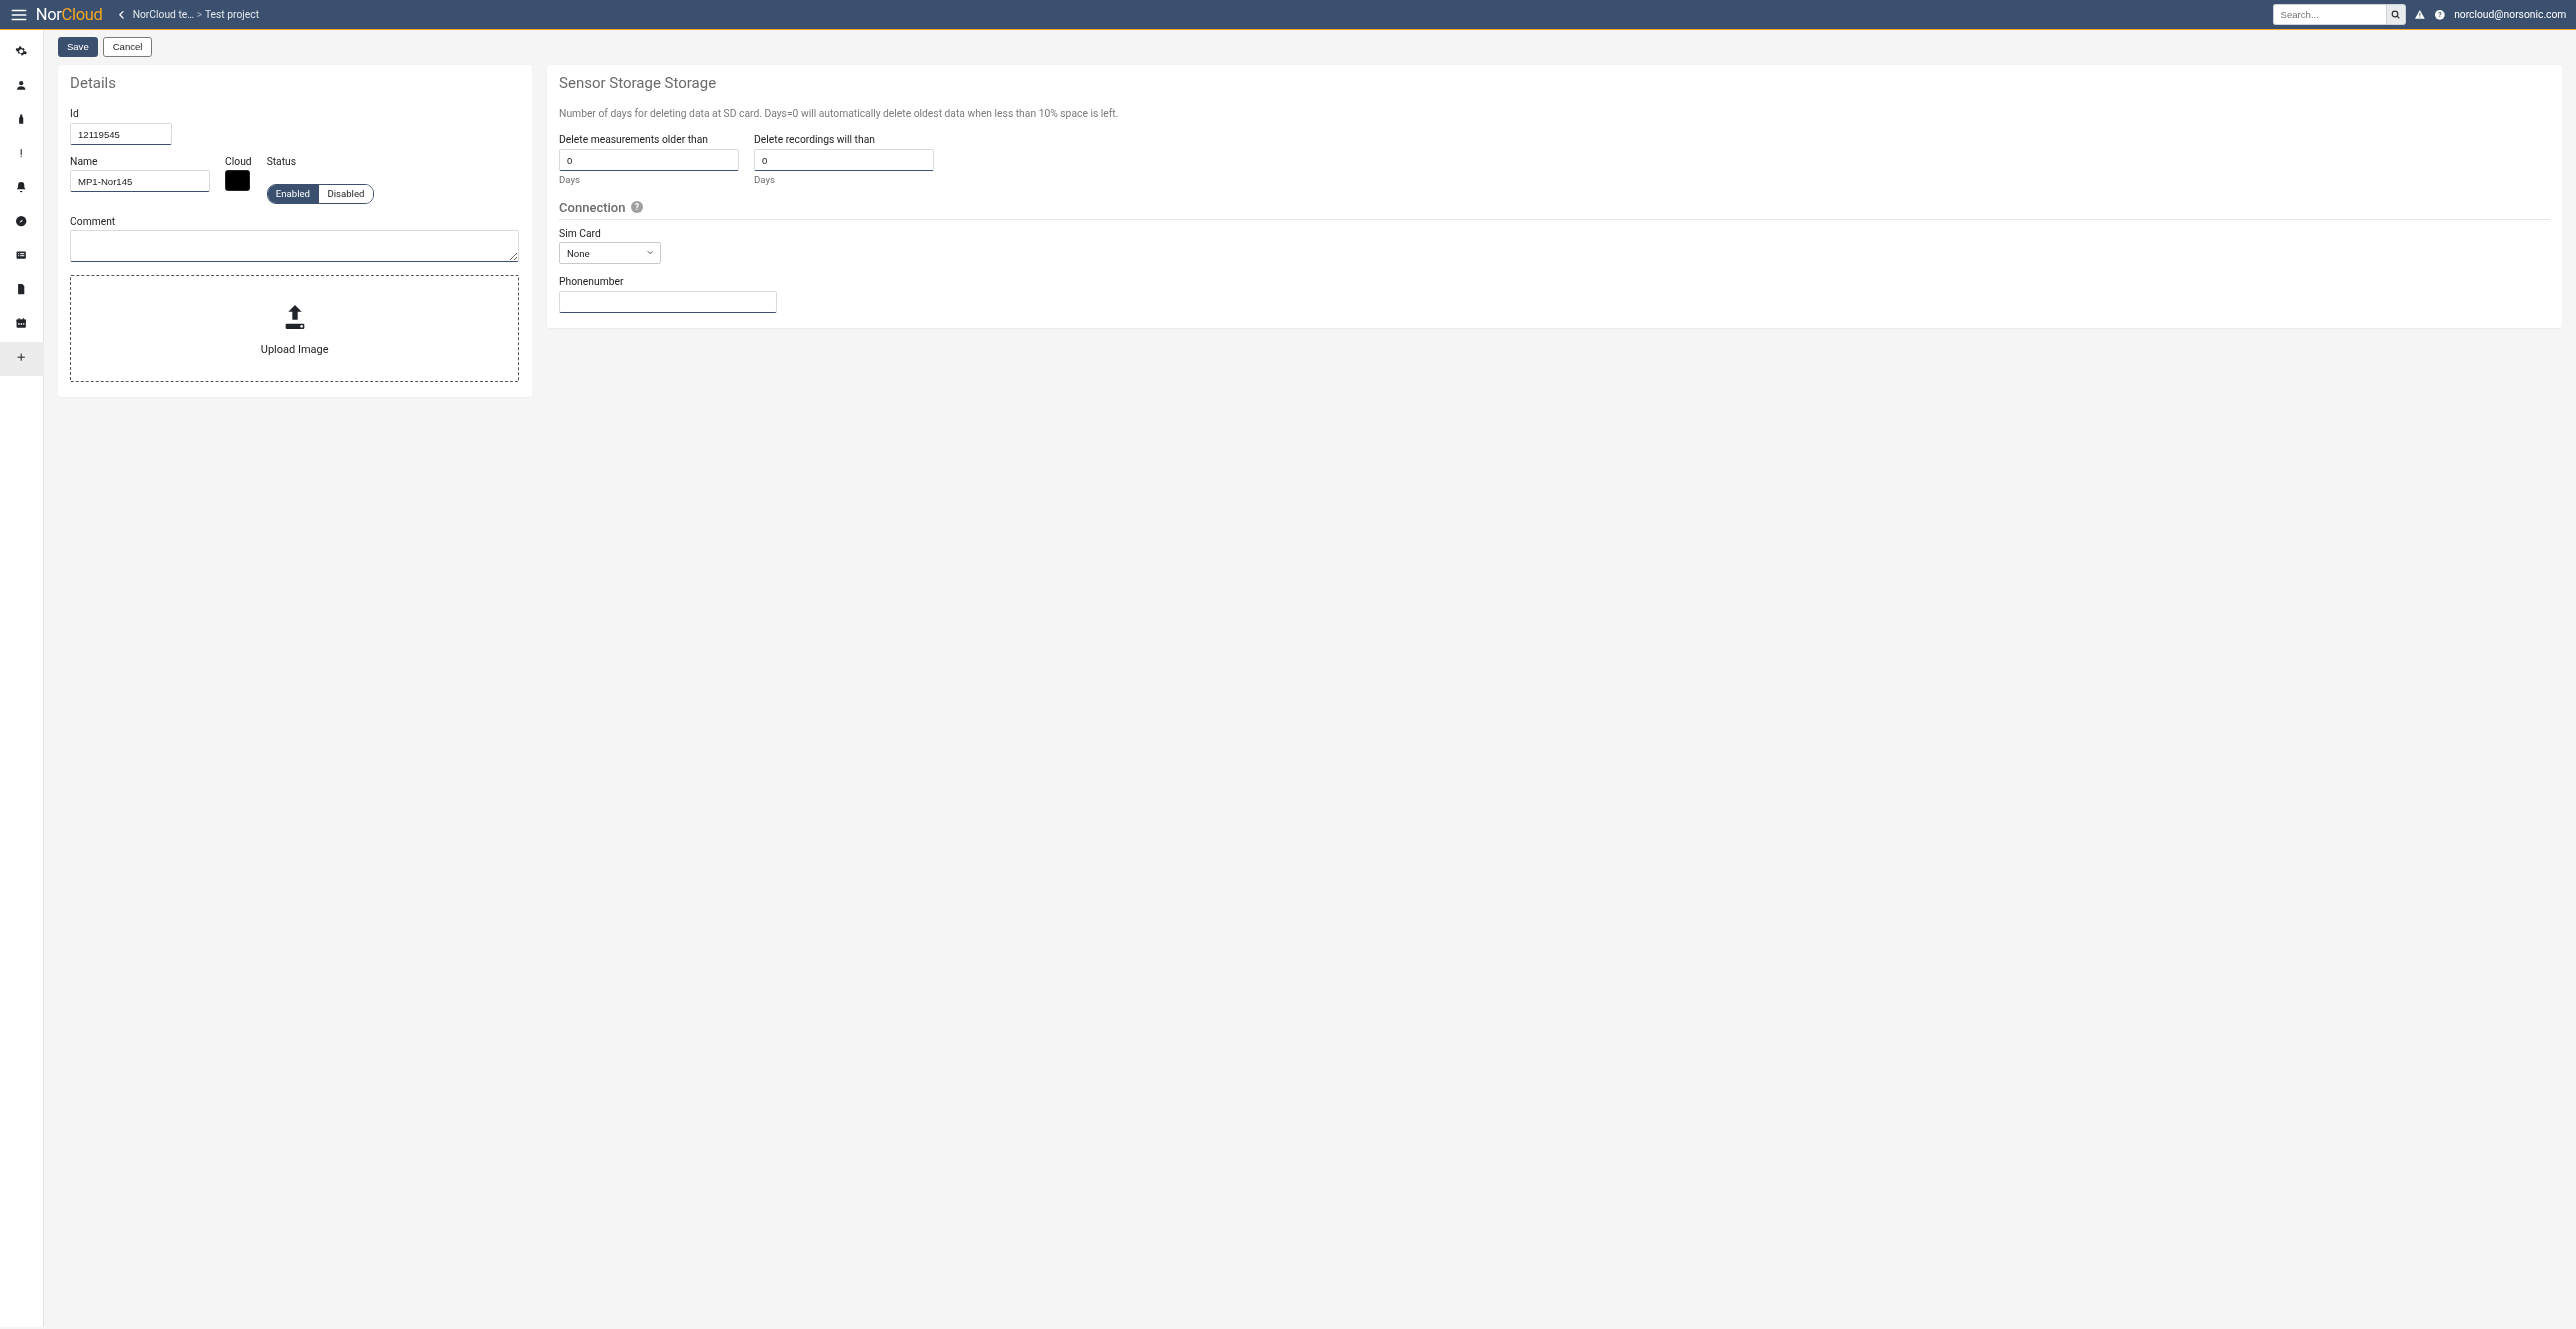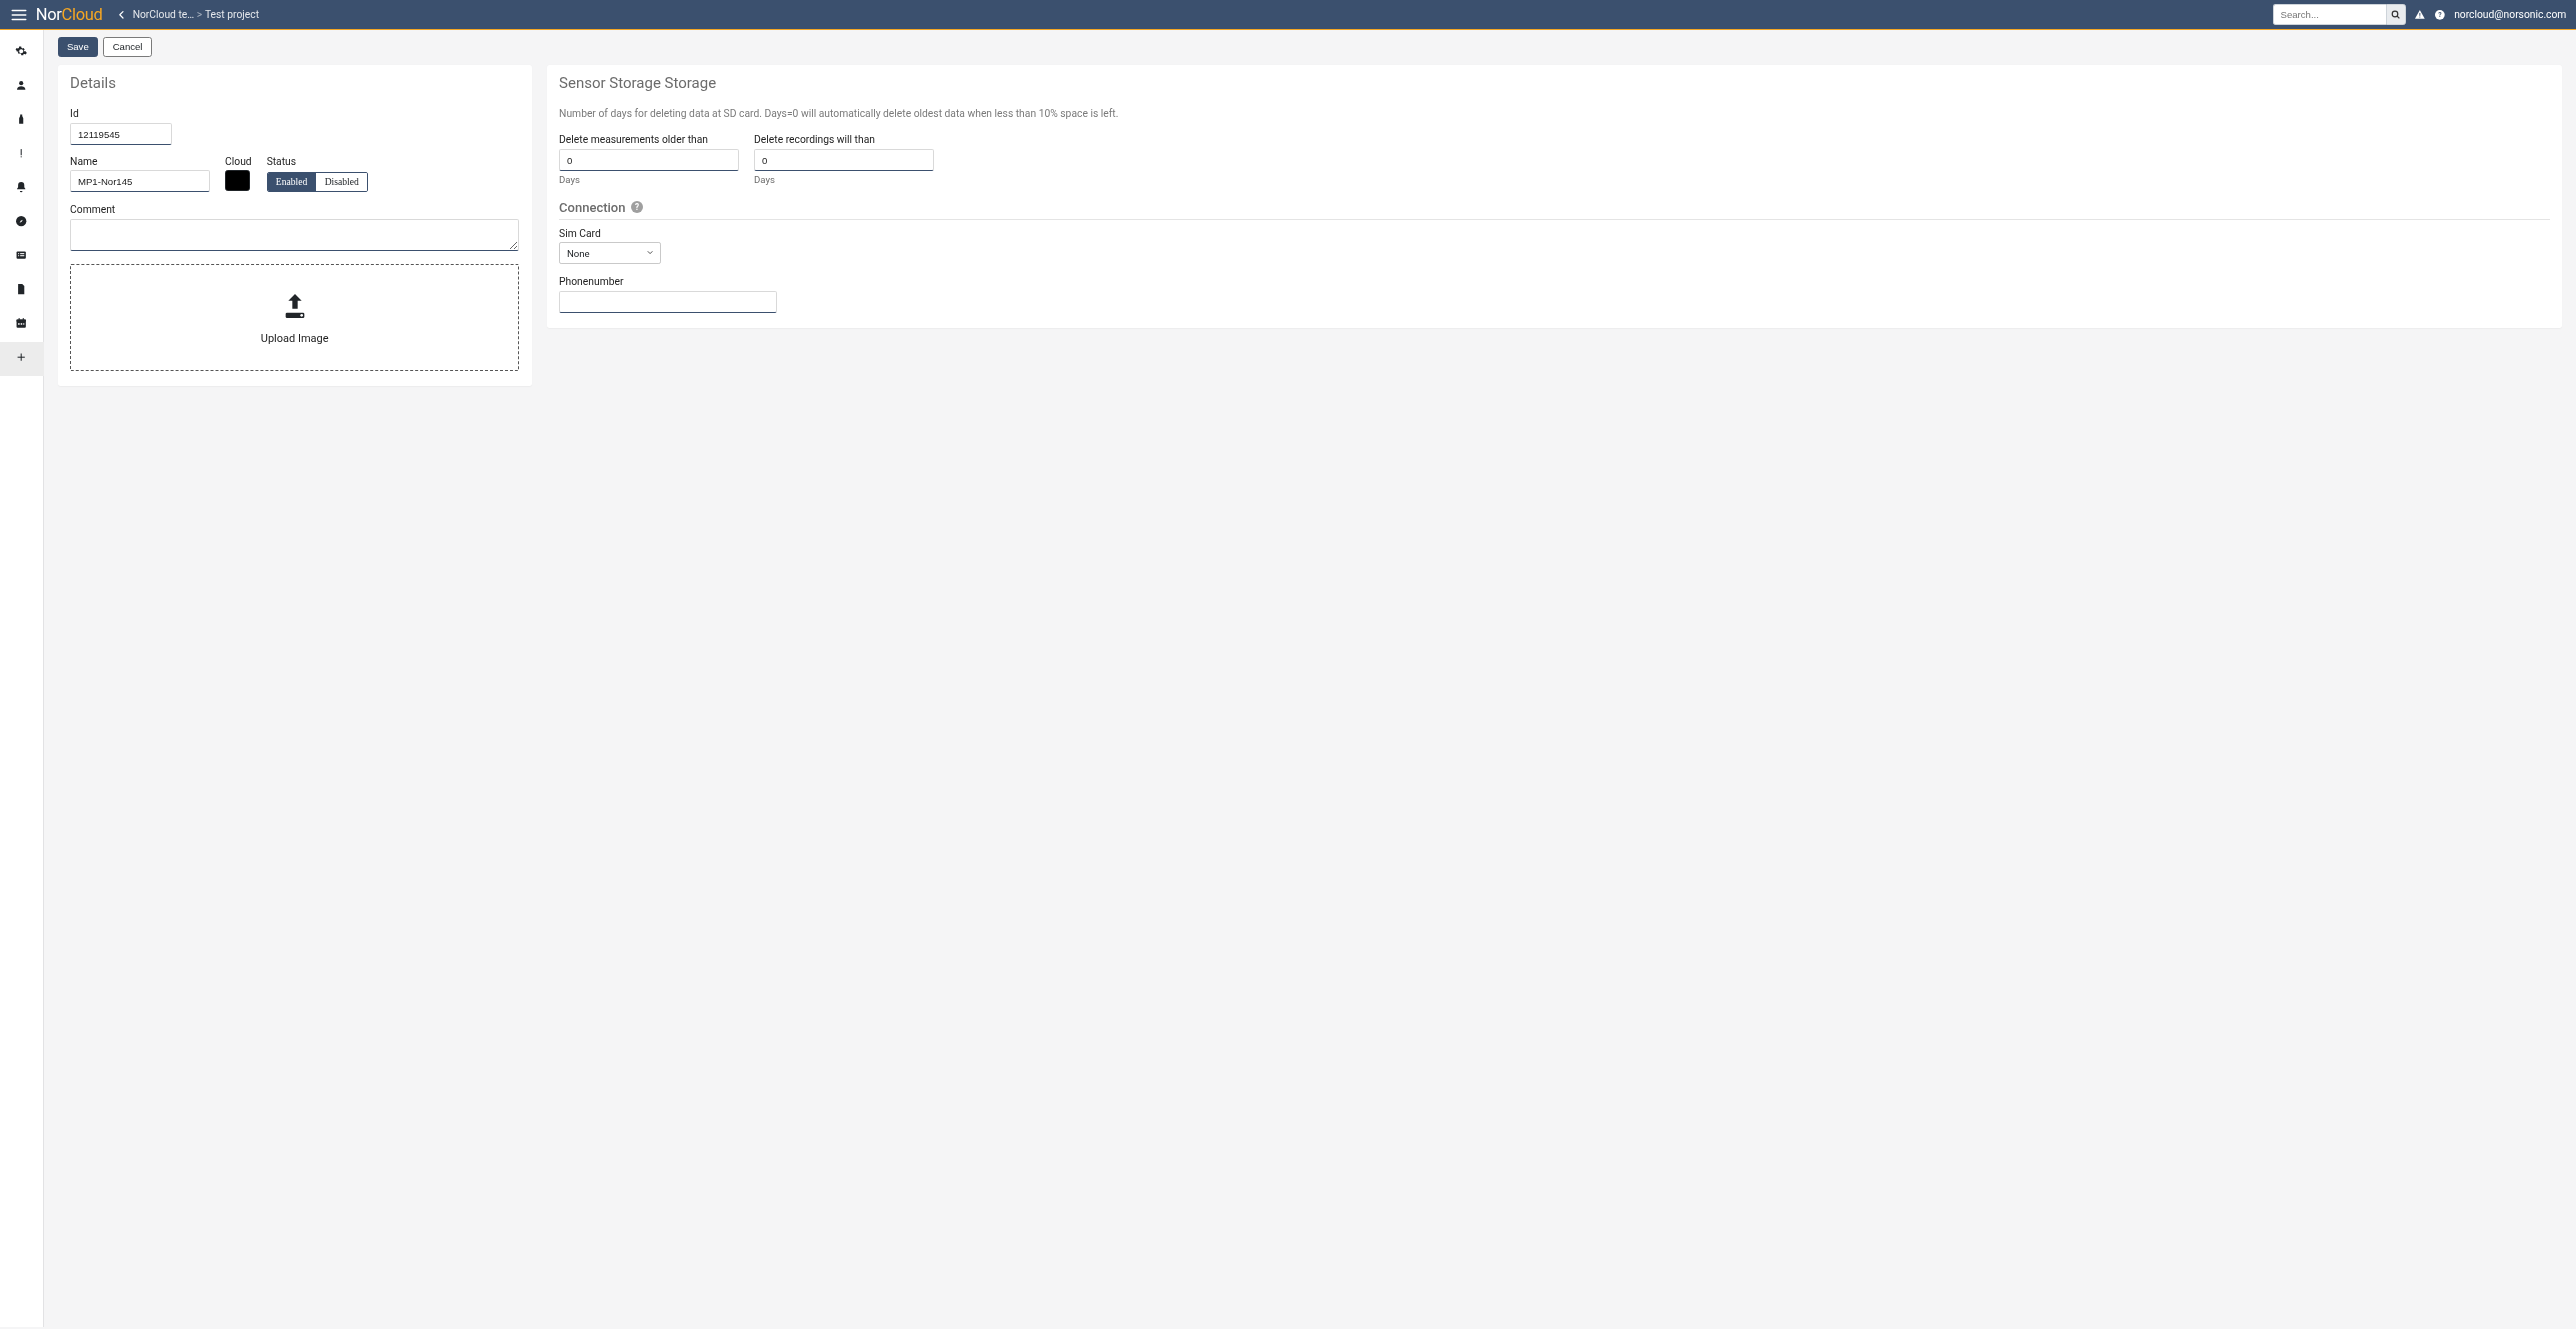--- a/index.html
+++ b/index.html
@@ -72,21 +72,21 @@
     width:100%; height:22px; border:0.7px solid #d9d9d9; border-bottom:1.4px solid #3b506e;
     border-radius:2.1px; padding:0 6.9px; font-size:9.6px; background:#fff; color:#222;
   }
   textarea.text-input { height:32px; padding:4.1px 6.9px; resize: both; }
   .row { display:flex; gap:15px; margin-top:9.6px;}
   .w-id { width:102px;}
   .w-name { width:140px;}
   .swatch {
     width:25px; height:20.6px; border:1.4px solid #212529; border-radius:2.7px; background:#000; cursor:pointer; margin-top:1.4px;
   }
-  .toggle-group { display:flex; border:0.7px solid #3b506e; border-radius:2px; overflow:hidden; margin-top:4px;font-family:Liberation Serif, serif;}
+  .toggle-group { display:flex; border:0.7px solid #3b506e; border-radius:9px; overflow:hidden; margin-top:16px;}
   .toggle { padding:3.4px 8.2px; font-size:9.6px; cursor:pointer; background:#fff; color:#212529;}
   .toggle.active { background:#3b506e; color:#fff;}
   .toggle + .toggle { border-left:0.7px solid #3b506e;}
   .comment-block { margin-top:11px;}
   .dropzone {
     margin-top:9.6px; border:1px dashed #555; border-radius:1.4px;
     height:107px; display:flex; flex-direction:column; align-items:center; justify-content:center;
     gap:6.9px; cursor:pointer;
   }
   .dropzone svg { width:32px; height:32px; }

